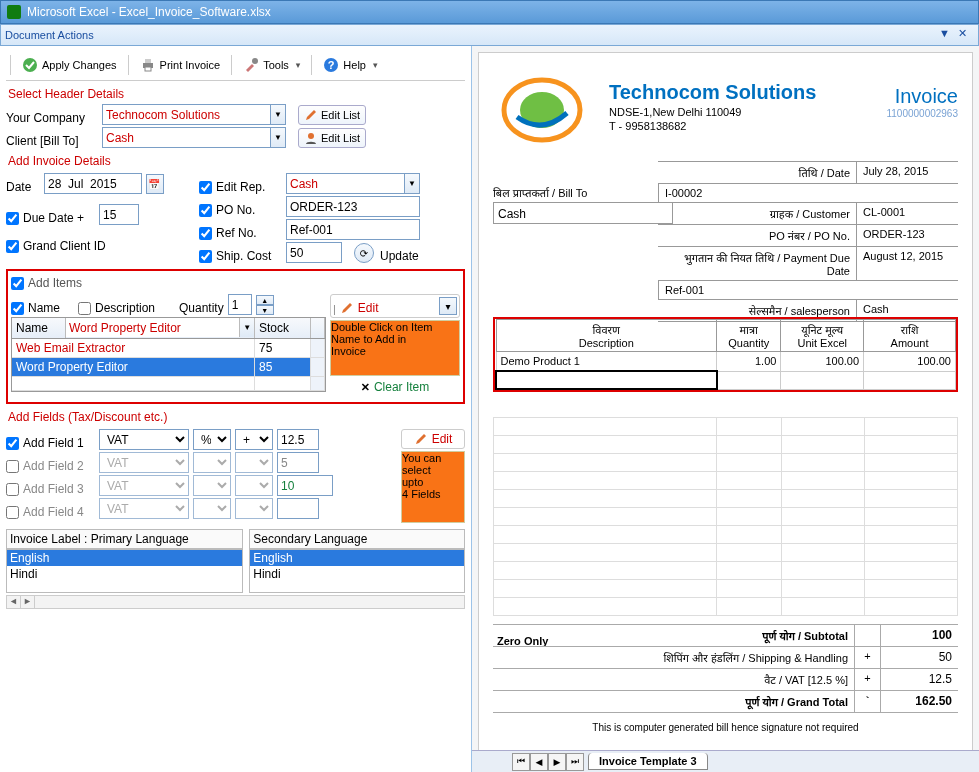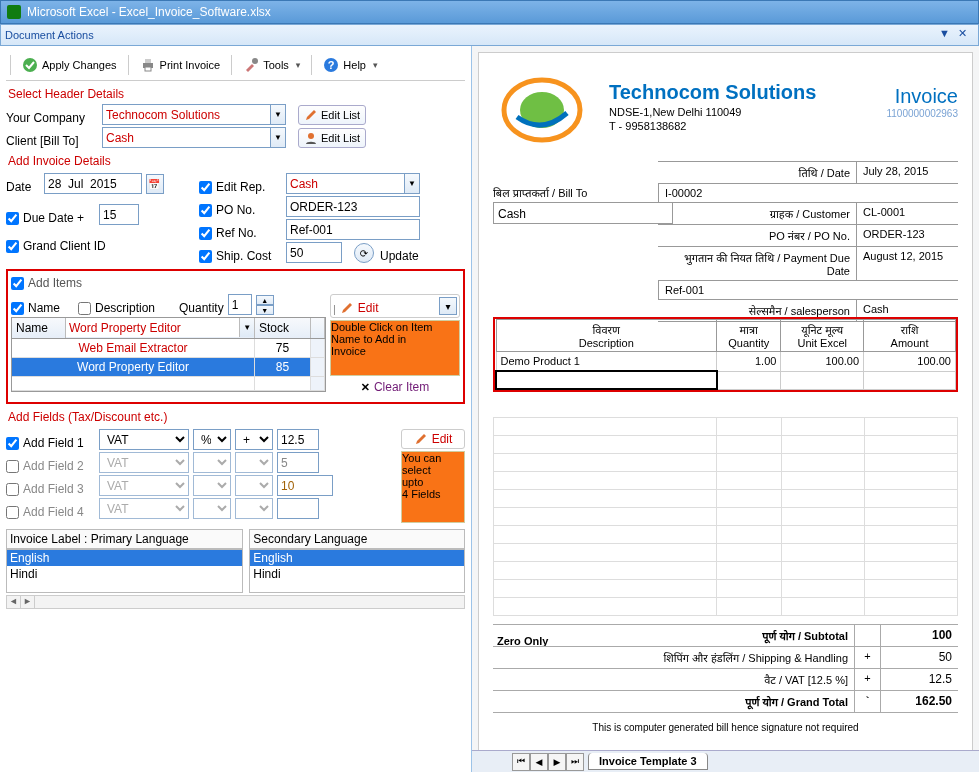--- a/index.html
+++ b/index.html
@@ -27,21 +27,21 @@
 .combo .cbtn { width: 16px; border: 1px solid #7a9ec6; background: linear-gradient(#f5f9fd,#dfeaf6); display:flex; align-items:center; justify-content:center; cursor:pointer; font-size:8px; }
 .editlist { display: flex; align-items: center; gap: 3px; border: 1px solid #aac; padding: 2px 5px; border-radius: 3px; cursor: pointer; font-size: 12px; background: linear-gradient(#fefefe,#eef4fb); }
 .editlist .ic { width: 14px; height: 14px; }
 .chk { width: 13px; height: 13px; }
 .redbox { border: 2px solid #d00; padding: 3px 3px 6px 3px; margin-top: 4px; }
 .yellow { background: #f97316; border: 1px solid #d0cda0; font-size: 11px; }
 .grid { border: 1px solid #999; }
 .grid-h { display: flex; background: linear-gradient(#f7f9fc,#e6eef8); border-bottom: 1px solid #999; }
 .grid-h > div { padding: 3px 4px; border-right: 1px solid #bbb; font-size: 12px; }
 .grid-r { display: flex; }
-.grid-r > div { padding: 2px 4px; border-right: 1px solid #ddd; border-bottom: 1px solid #ddd; font-size: 12px; text-align: center; }
+.grid-r > div { padding: 2px 4px; border-right: 1px solid #ddd; border-bottom: 1px solid #ddd; font-size: 12px; }
 .sel-row { background: #2a7ade; color: #fff; }
 .langbox { border: 1px solid #bbb; height: 44px; overflow-y: auto; }
 .langbox div { padding: 1px 3px; font-size: 12px; }
 .langbox .sel { background: #2a7ade; color: #fff; }
 .scroll-strip { height: 14px; border: 1px solid #ccc; background: #f3f3f3; display: flex; margin-top: 2px; }
 .scroll-strip .sbtn { width: 14px; border-right: 1px solid #ccc; text-align: center; font-size: 9px; color: #666; }
 
 .sheet { background: #fff; margin: 6px; border: 1px solid #ccc; height: 718px; padding: 18px 14px 10px 14px; position: relative; }
 .logo { width: 90px; height: 70px; position: absolute; left: 18px; top: 22px; }
 .comp { position: absolute; left: 130px; top: 28px; }
@@ -271,21 +271,21 @@
             <div class="spacer" style="flex:1"></div>
             <div class="small-btn" style="height:18px">▾</div>
           </div>
           <div class="yellow" style="height:56px;margin-top:2px">
             <div>Double Click on Item</div>
               <div>Name to Add in</div>
               <div>Invoice</div>
           </div>
           <div class="row" style="justify-content:center;margin-top:4px;cursor:pointer">
             <span style="font-weight:bold">✕</span>
-            <span class="lbl" style="color:#701a75">Clear Item</span>
+            <span class="lbl" style="color:#15803d">Clear Item</span>
           </div>
         </div>
       </div>
     </div>
 
     <div class="section-title">Add Fields (Tax/Discount etc.)</div>
     <div style="display:flex;gap:4px">
       <div style="flex:1">
         <div class="row">
           <input type="checkbox" class="chk" checked="" style="">
@@ -302,21 +302,21 @@
           <select class="input" style="width:38px;color:#888" disabled=""><option></option></select>
           <select class="input" style="width:38px;color:#888" disabled=""><option></option></select>
           <input class="input" style="width: 42px; color: rgb(136, 136, 136);" disabled="" value="5">
         </div>
         <div class="row">
           <input type="checkbox" class="chk" style="">
           <span class="lbl" style="width:72px;color:#888">Add Field 3</span>
           <select class="input" style="width:90px;color:#888" disabled=""><option>VAT</option></select>
           <select class="input" style="width:38px;color:#888" disabled=""><option></option></select>
           <select class="input" style="width:38px;color:#888" disabled=""><option></option></select>
-          <input class="input" style="width: 56px; color: #a16207;" disabled="" value="10">
+          <input class="input" style="width: 56px; color: #15803d;" disabled="" value="10">
         </div>
         <div class="row">
           <input type="checkbox" class="chk" style="">
           <span class="lbl" style="width:72px;color:#888">Add Field 4</span>
           <select class="input" style="width:90px;color:#888" disabled=""><option>VAT</option></select>
           <select class="input" style="width:38px;color:#888" disabled=""><option></option></select>
           <select class="input" style="width:38px;color:#888" disabled=""><option></option></select>
           <input class="input" style="width: 42px; color: rgb(136, 136, 136);" disabled="" value="">
         </div>
       </div>

